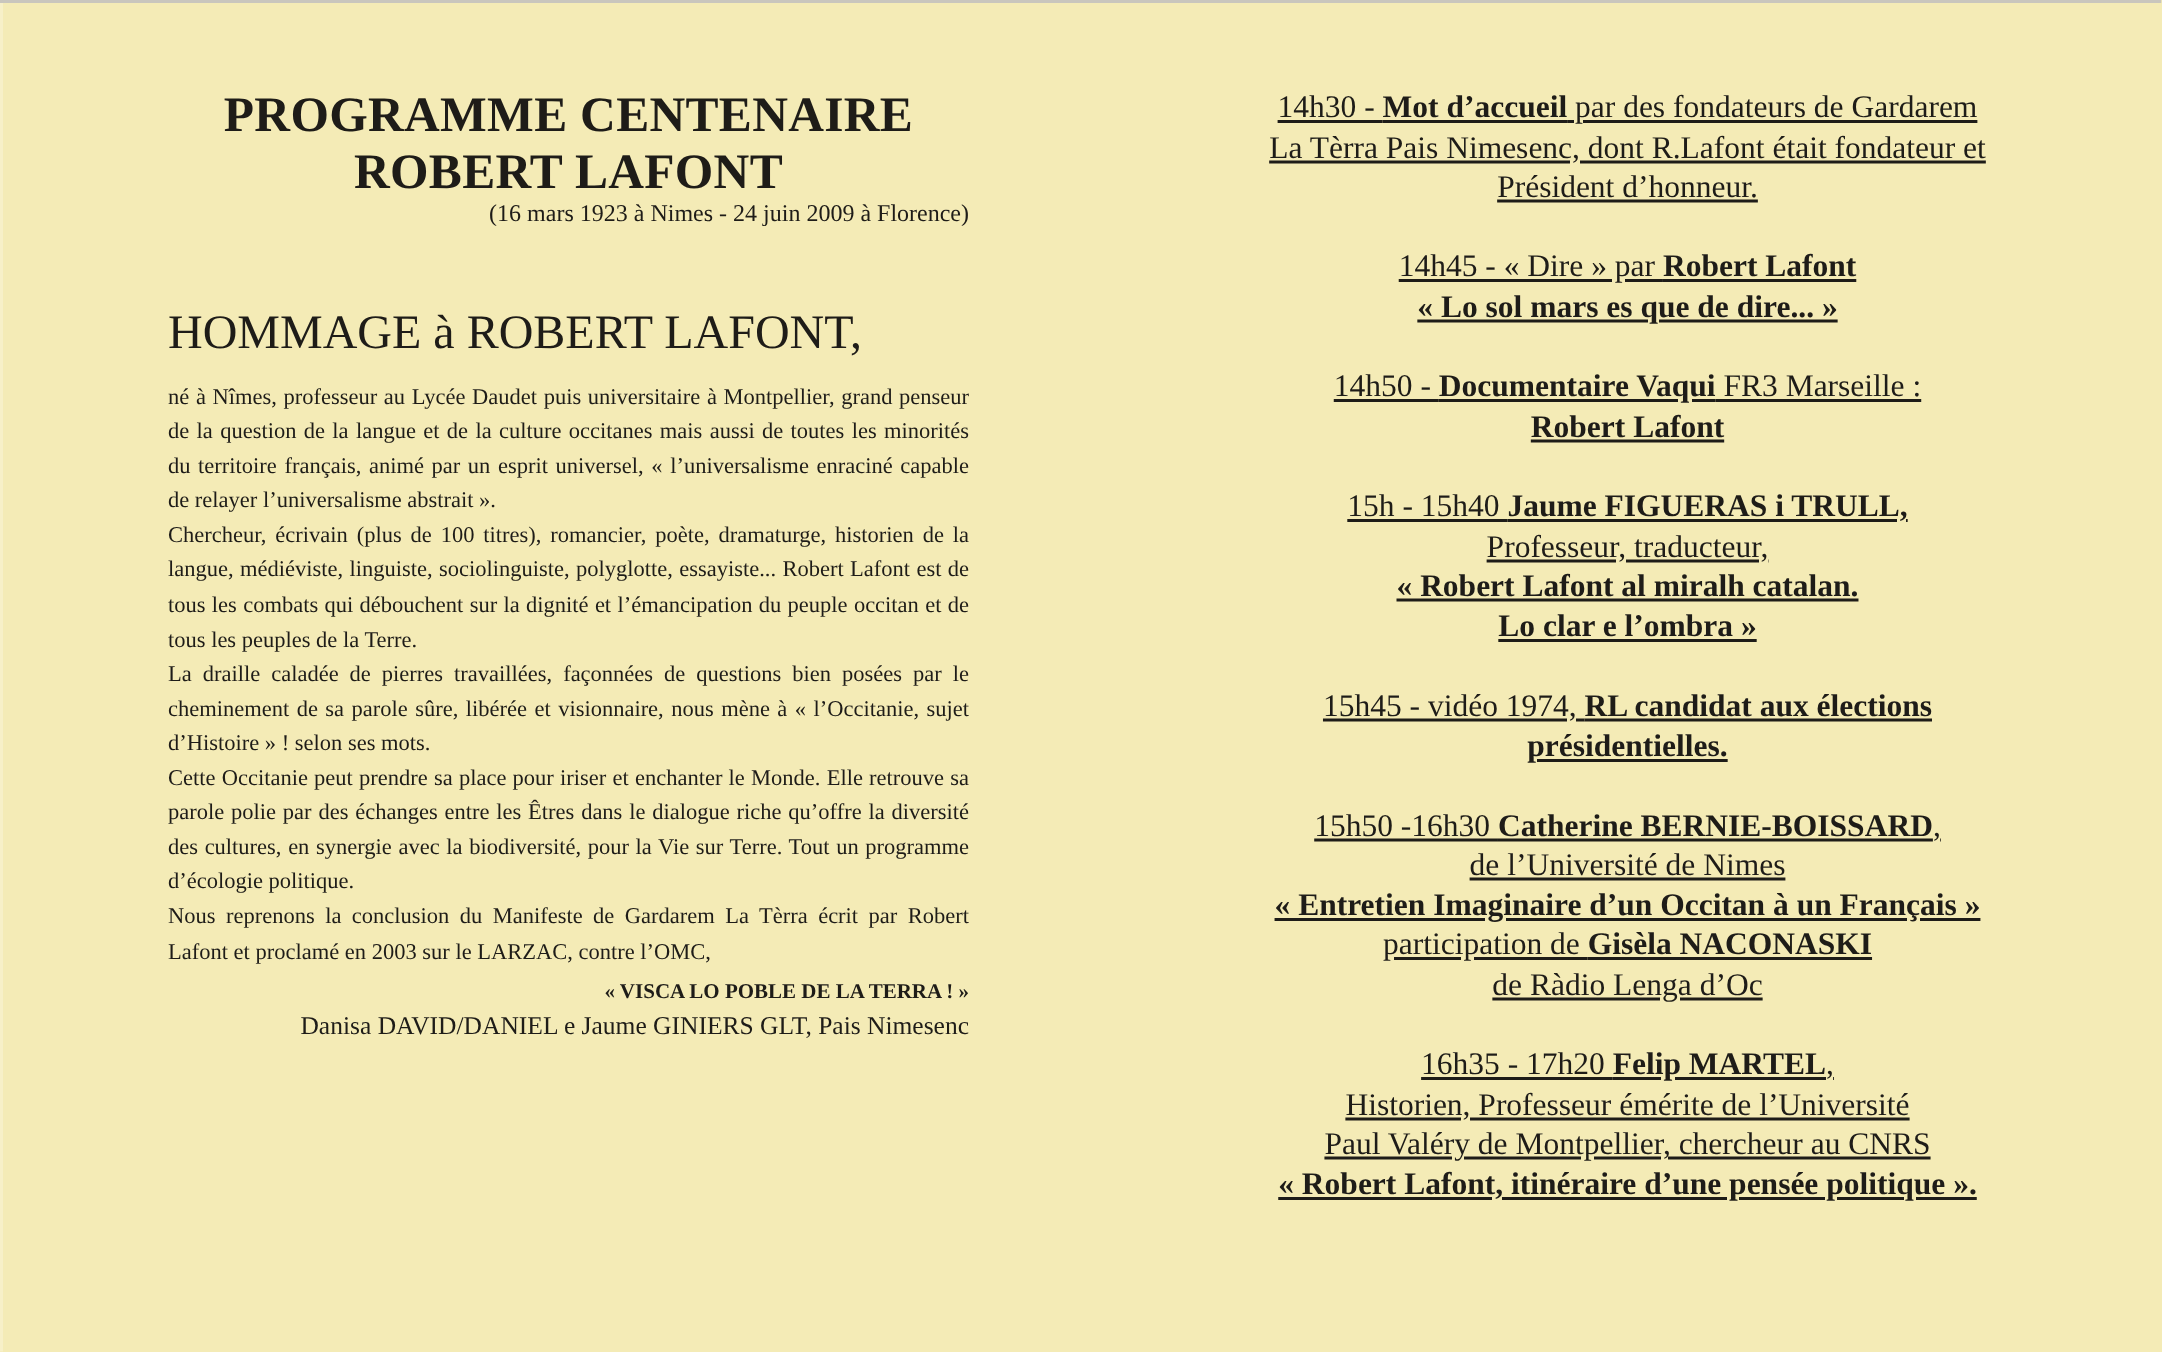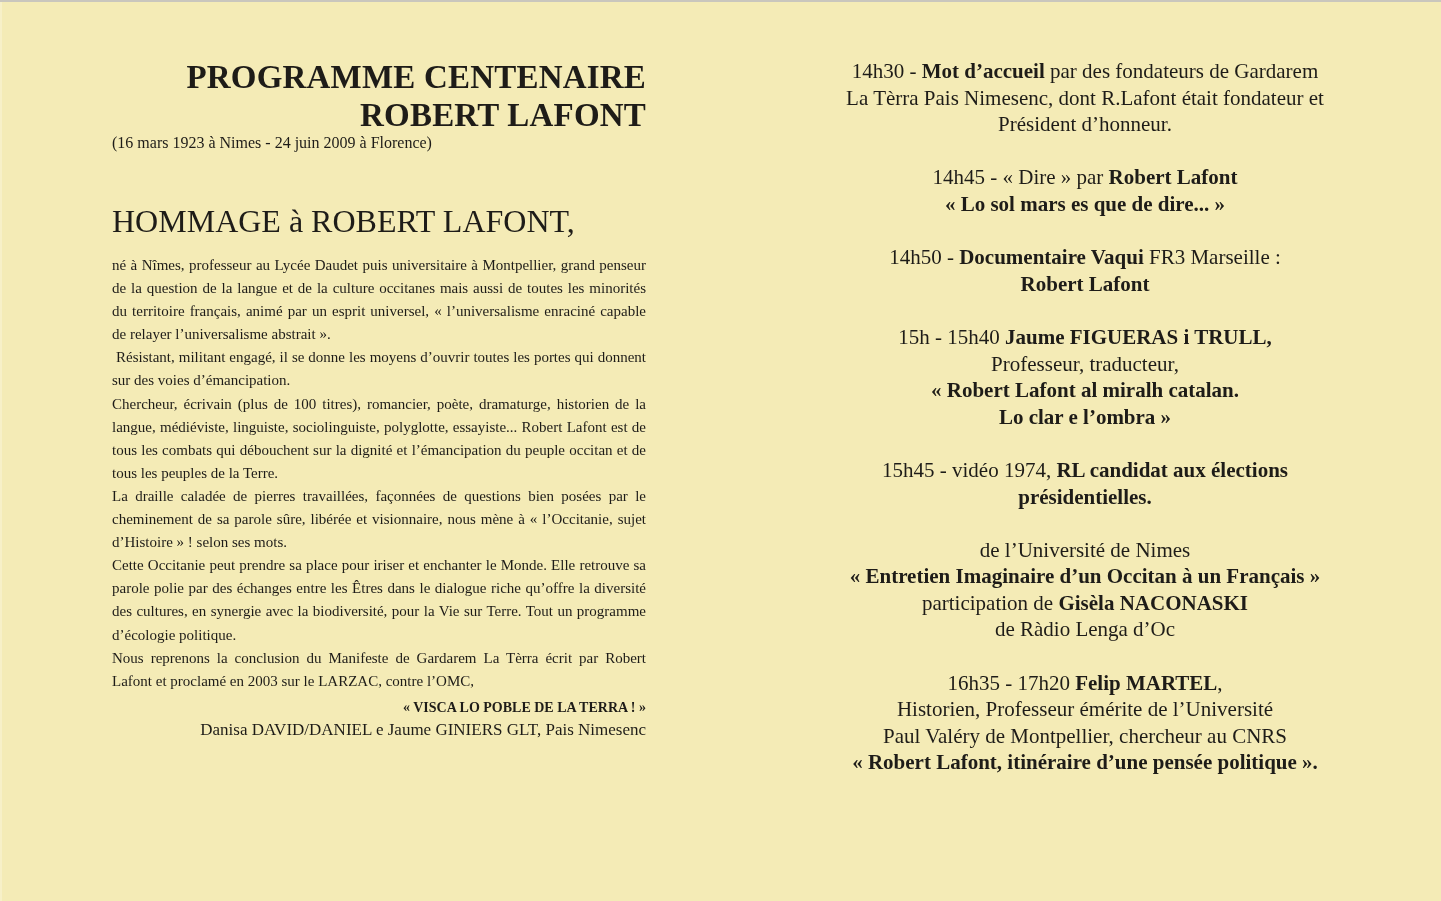--- a/index.html
+++ b/index.html
@@ -38,23 +38,23 @@
       width: 534px;
     }
     .title {
       text-align: center;
       font-weight: bold;
       font-size: 33px;
       line-height: 38px;
       margin: 0;
       letter-spacing: 0.2px;
     }
-    .title-line { display: block; text-align: right; }
+    .title-line { display: block; }
     .dates {
-      text-align: left;
+      text-align: right;
       font-size: 16px;
       line-height: 20px;
       margin-top: -1px;
     }
     .hommage-heading {
       font-size: 32px;
       line-height: 34px;
       margin-top: 51px;
       font-weight: normal;
       margin-bottom: 16px;
@@ -85,20 +85,21 @@
 
     
     .right-col {
       position: absolute;
       left: 806px;
       top: 58px;
       width: 558px;
       text-align: center;
       font-size: 21px;
       line-height: 26.6px;
+      text-decoration: underline;
     }
     .event {
       margin: 0 0 26.6px 0;
     }
     .event .line { display: block; }
     .b { font-weight: bold; }
   </style>
 </head>
 <body>
 
@@ -109,21 +110,20 @@
   <h1 class="title">
     <span class="title-line">PROGRAMME CENTENAIRE</span>
     <span class="title-line">ROBERT LAFONT</span>
   </h1>
   <div class="dates">(16 mars 1923 à Nimes - 24 juin 2009 à Florence)</div>
 
   <h2 class="hommage-heading">HOMMAGE à ROBERT LAFONT,</h2>
 
   <div class="body-text">
     <p>né à Nîmes, professeur au Lycée Daudet puis universitaire à Montpellier, grand penseur de la question de la langue et de la culture occitanes mais aussi de toutes les minorités du territoire français, animé par un esprit universel,  « l’universalisme enraciné capable de relayer l’universalisme abstrait ».</p>
-    <p class="indent-space">Résistant, militant engagé, il se donne les moyens d’ouvrir toutes les portes qui donnent sur des voies d’émancipation.</p>
     <p>Chercheur, écrivain (plus de 100 titres), romancier, poète, dramaturge, historien de la langue, médiéviste, linguiste, sociolinguiste, polyglotte, essayiste... Robert Lafont est de tous les combats qui débouchent sur la dignité et l’émancipation du peuple occitan et de tous les peuples de la Terre.</p>
     <p>La draille caladée de pierres travaillées, façonnées de questions bien posées par le cheminement de sa parole sûre, libérée et visionnaire, nous mène à « l’Occitanie, sujet d’Histoire » ! selon ses mots.</p>
     <p>Cette Occitanie peut prendre sa place pour iriser et enchanter le Monde. Elle retrouve sa parole polie par des échanges entre les Êtres dans le dialogue riche qu’offre la diversité des cultures, en synergie avec la biodiversité, pour la Vie sur Terre. Tout un programme d’écologie politique.</p>
     <p>Nous reprenons la conclusion du Manifeste de Gardarem La Tèrra écrit par Robert Lafont et proclamé en 2003 sur le LARZAC, contre l’OMC,</p>
   </div>
 
   <div class="visca">« VISCA LO POBLE DE LA TERRA ! »</div>
   <div class="signature">Danisa DAVID/DANIEL e Jaume GINIERS GLT, Pais Nimesenc</div>
 </section>
 
@@ -161,20 +161,23 @@
   </div>
 
   <div class="event">
     <span class="line">
       <span>15h45 - vidéo 1974, </span><span class="b">RL candidat aux élections</span>
     </span>
     <span class="line b">présidentielles.</span>
   </div>
 
   <div class="event">
+    <span class="line">
+      <span>15h50 -16h30 </span><span class="b">Catherine BERNIE-BOISSARD</span><span>,</span>
+    </span>
     <span class="line">de l’Université de Nimes</span>
     <span class="line b">« Entretien Imaginaire d’un Occitan à un Français »</span>
     <span class="line">
       <span>participation de </span><span class="b">Gisèla NACONASKI</span>
     </span>
     <span class="line">de Ràdio Lenga d’Oc</span>
   </div>
 
   <div class="event">
     <span class="line">

